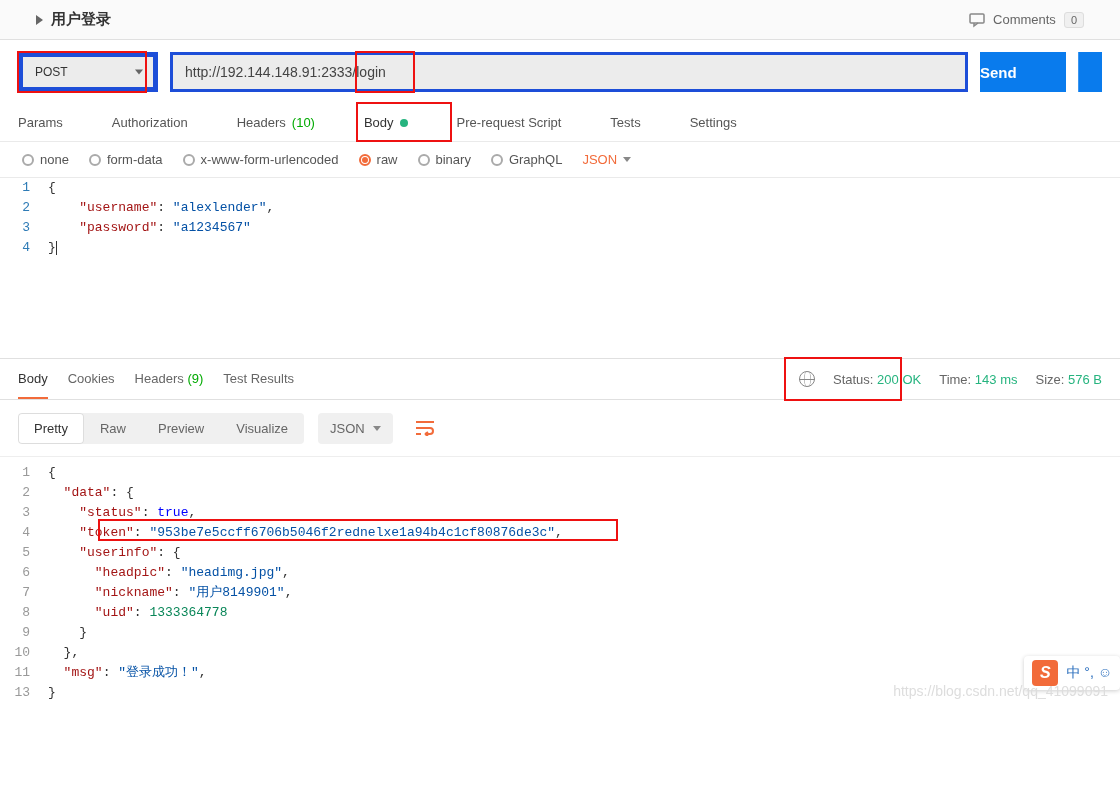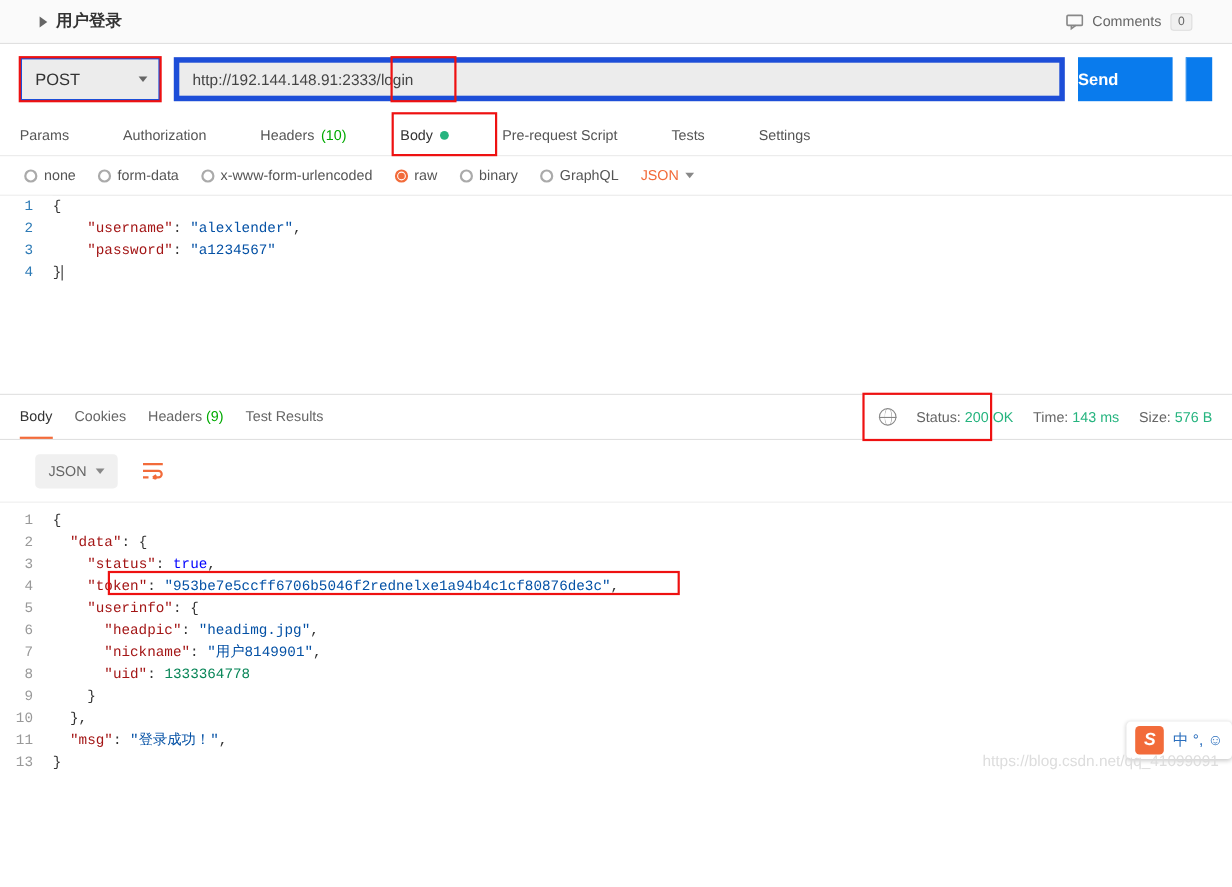--- a/index.html
+++ b/index.html
@@ -4,23 +4,23 @@
 <style>
 * { box-sizing: border-box; margin: 0; padding: 0; }
 body { font-family: -apple-system, "Segoe UI", Helvetica, Arial, sans-serif; font-size: 13px; color: #333; background: #fff; width: 1120px; }
 .top-section { border-bottom: 1px solid #e0e0e0; padding: 10px 36px; display: flex; justify-content: space-between; align-items: center; background: #fafafa; }
 .collapse-title { font-size: 15px; font-weight: 600; color: #333; display: flex; align-items: center; gap: 8px; }
 .triangle-right { width: 0; height: 0; border-top: 5px solid transparent; border-bottom: 5px solid transparent; border-left: 7px solid #666; }
 .comments { color: #666; display: flex; align-items: center; gap: 8px; }
 .comments-count { background: #f0f0f0; border: 1px solid #ddd; border-radius: 3px; padding: 1px 6px; font-size: 11px; }
 
 .request-bar { display: flex; align-items: stretch; padding: 12px 18px; gap: 12px; }
-.method-select { width: 128px; height: 40px; background: #ececec; border: 2px solid #1d4ed8; display: flex; align-items: center; padding: 0 12px; font-size: 15px; position: relative; }
+.method-select { width: 140px; height: 40px; background: #ececec; border: 5px solid #1d4ed8; display: flex; align-items: center; padding: 0 12px; font-size: 12px; position: relative; }
 .method-select::after { content: ""; position: absolute; right: 10px; top: 50%; transform: translateY(-50%); border-left: 4px solid transparent; border-right: 4px solid transparent; border-top: 5px solid #666; }
-.url-input { flex: 1; height: 40px; background: #ececec; border: 5px solid #1d4ed8; padding: 0 12px; font-size: 14px; display: flex; align-items: center; color: #444; }
+.url-input { flex: 1; height: 40px; background: #ececec; border: 3px solid #1d4ed8; padding: 0 12px; font-size: 14px; display: flex; align-items: center; color: #444; }
 .send-btn { width: 86px; height: 40px; background: #097bed; color: #fff; font-size: 15px; font-weight: 600; display: flex; align-items: center; justify-content: flex-start; border: none; cursor: pointer; }
 .send-extra { width: 24px; height: 40px; background: #097bed; border-left: 1px solid #3a95ef; }
 
 .hl-red { position: absolute; border: 2px solid #e11; pointer-events: none; }
 
 .req-tabs { display: flex; gap: 49px; padding: 0 18px; border-bottom: 1px solid #eaeaea; height: 38px; align-items: center; position: relative; }
 .req-tab { color: #555; cursor: pointer; height: 100%; display: flex; align-items: center; gap: 6px; }
 .req-tab .count { color: #0a0; }
 .req-tab.active { color: #333; }
 .dot-green { width: 8px; height: 8px; background: #26b47f; border-radius: 50%; }
@@ -187,20 +187,26 @@
   <div class="resp-meta">
     <span class="globe-icon"></span>
     <span><span>Status:</span> <span class="ok">200 OK</span></span>
     <span><span>Time:</span> <span class="val">143 ms</span></span>
     <span><span>Size:</span> <span class="val">576 B</span></span>
   </div>
   <div class="hl-red" style="right:218px;top:-2px;width:118px;height:44px;"></div>
 </div>
 
 <div class="view-bar">
+  <div class="view-group">
+    <div class="view-btn active">Pretty</div>
+    <div class="view-btn">Raw</div>
+    <div class="view-btn">Preview</div>
+    <div class="view-btn">Visualize</div>
+  </div>
   <div class="json-sel">
     <span>JSON</span>
     <span class="chev-down"></span>
   </div>
   <div class="wrap-icon">
     <svg width="20" height="16" viewBox="0 0 20 16" fill="none" stroke-width="2">
         <path d="M1 2 H19 M1 8 H15 a3 3 0 0 1 0 6 H10 M10 14 l3 -2 M10 14 l3 2 M1 14 H6"></path>
       </svg>
   </div>
 </div>

